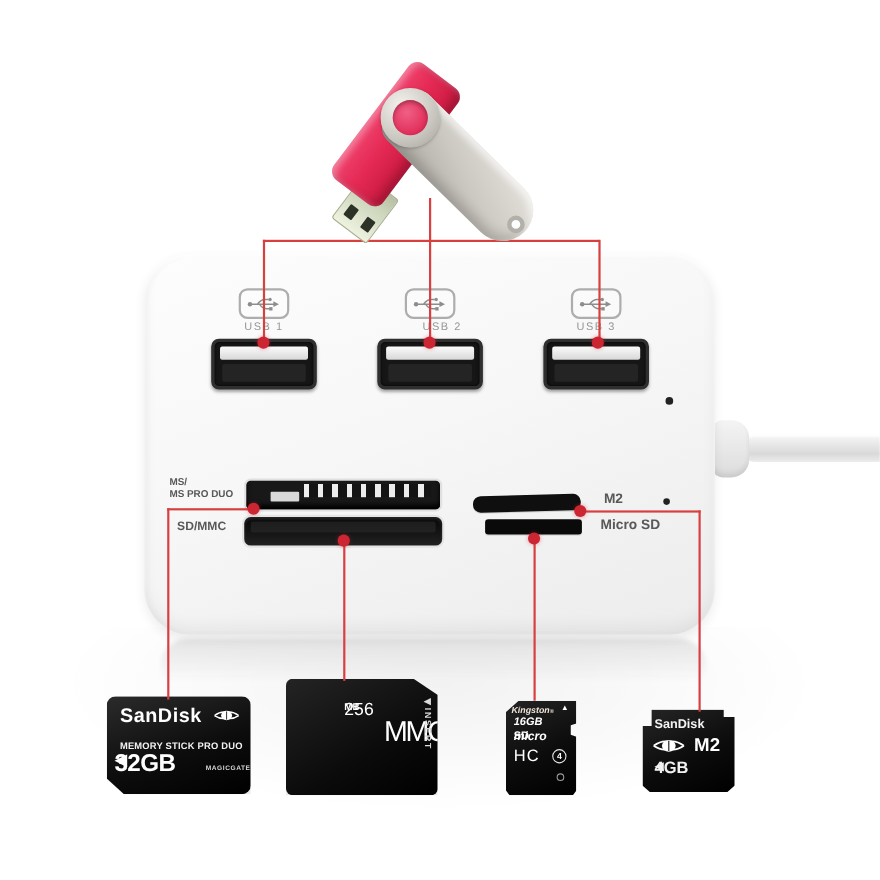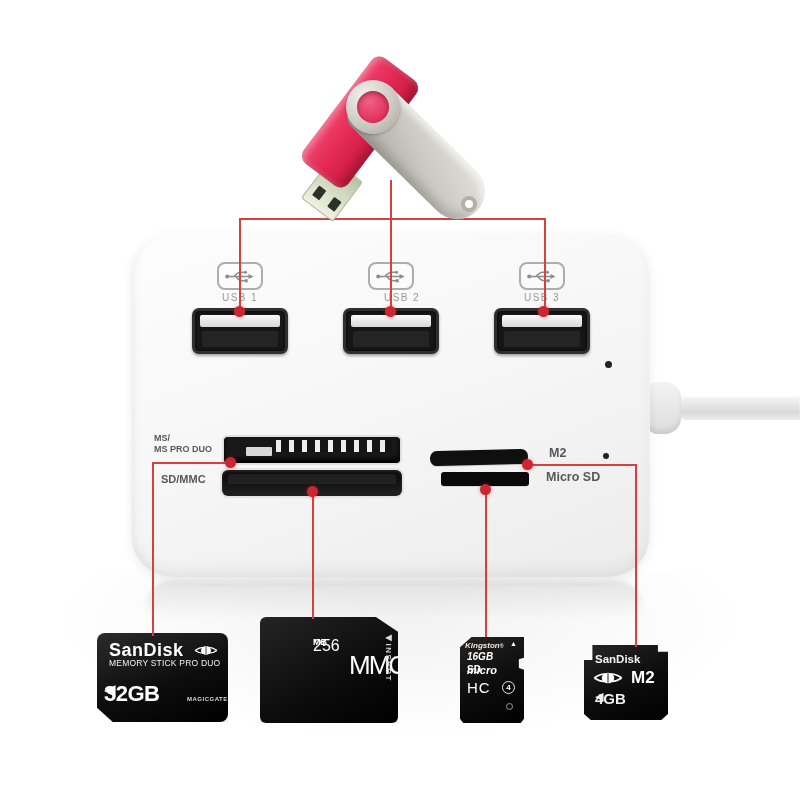--- a/index.html
+++ b/index.html
@@ -91,21 +91,21 @@
   .fd-pivot-center{left:357px;top:91px;width:32px;height:32px;border-radius:50%;
        background:radial-gradient(circle at 40% 35%,#f15f85,#d91b48);
        box-shadow:inset 0 2px 4px rgba(0,0,0,.3);z-index:32;}
 
   
   .card{z-index:20;box-shadow:0 8px 12px rgba(0,0,0,.15);}
   .card-msduo{left:97px;top:633px;width:131px;height:89px;border-radius:8px;
        background:linear-gradient(160deg,#2b2b2b,#0d0d0d 55%,#000);
        clip-path:polygon(0 0,100% 0,100% 100%,12% 100%,0 84%);}
   .msd-brand{left:12px;top:7px;font-size:18px;font-weight:bold;color:#fff;letter-spacing:.5px;}
-  .msd-type{left:12px;top:25px;font-size:8.5px;font-weight:normal;color:#f0f0f0;letter-spacing:.2px;}
+  .msd-type{left:12px;top:40px;font-size:8.5px;font-weight:bold;color:#f0f0f0;letter-spacing:.2px;}
   .msd-cap-row{left:7px;top:48px;color:#fff;}
   .msd-pointer{position:relative;font-size:15px;}
   .msd-cap{position:relative;font-size:22px;font-weight:bold;letter-spacing:-.5px;}
   .msd-magicgate{left:90px;top:63px;font-size:6px;font-weight:bold;color:#d8d8d8;letter-spacing:.5px;}
   .wings{display:flex;}
 
   .card-rsmmc{left:260px;top:617px;width:138px;height:106px;border-radius:6px;
        background:linear-gradient(150deg,#242424,#0b0b0b 60%,#000);
        clip-path:polygon(0 0,84% 0,100% 14%,100% 100%,0 100%);}
   .rs-big{left:10px;top:8px;font-size:46px;line-height:1;font-weight:bold;color:#fff;letter-spacing:-3px;}

